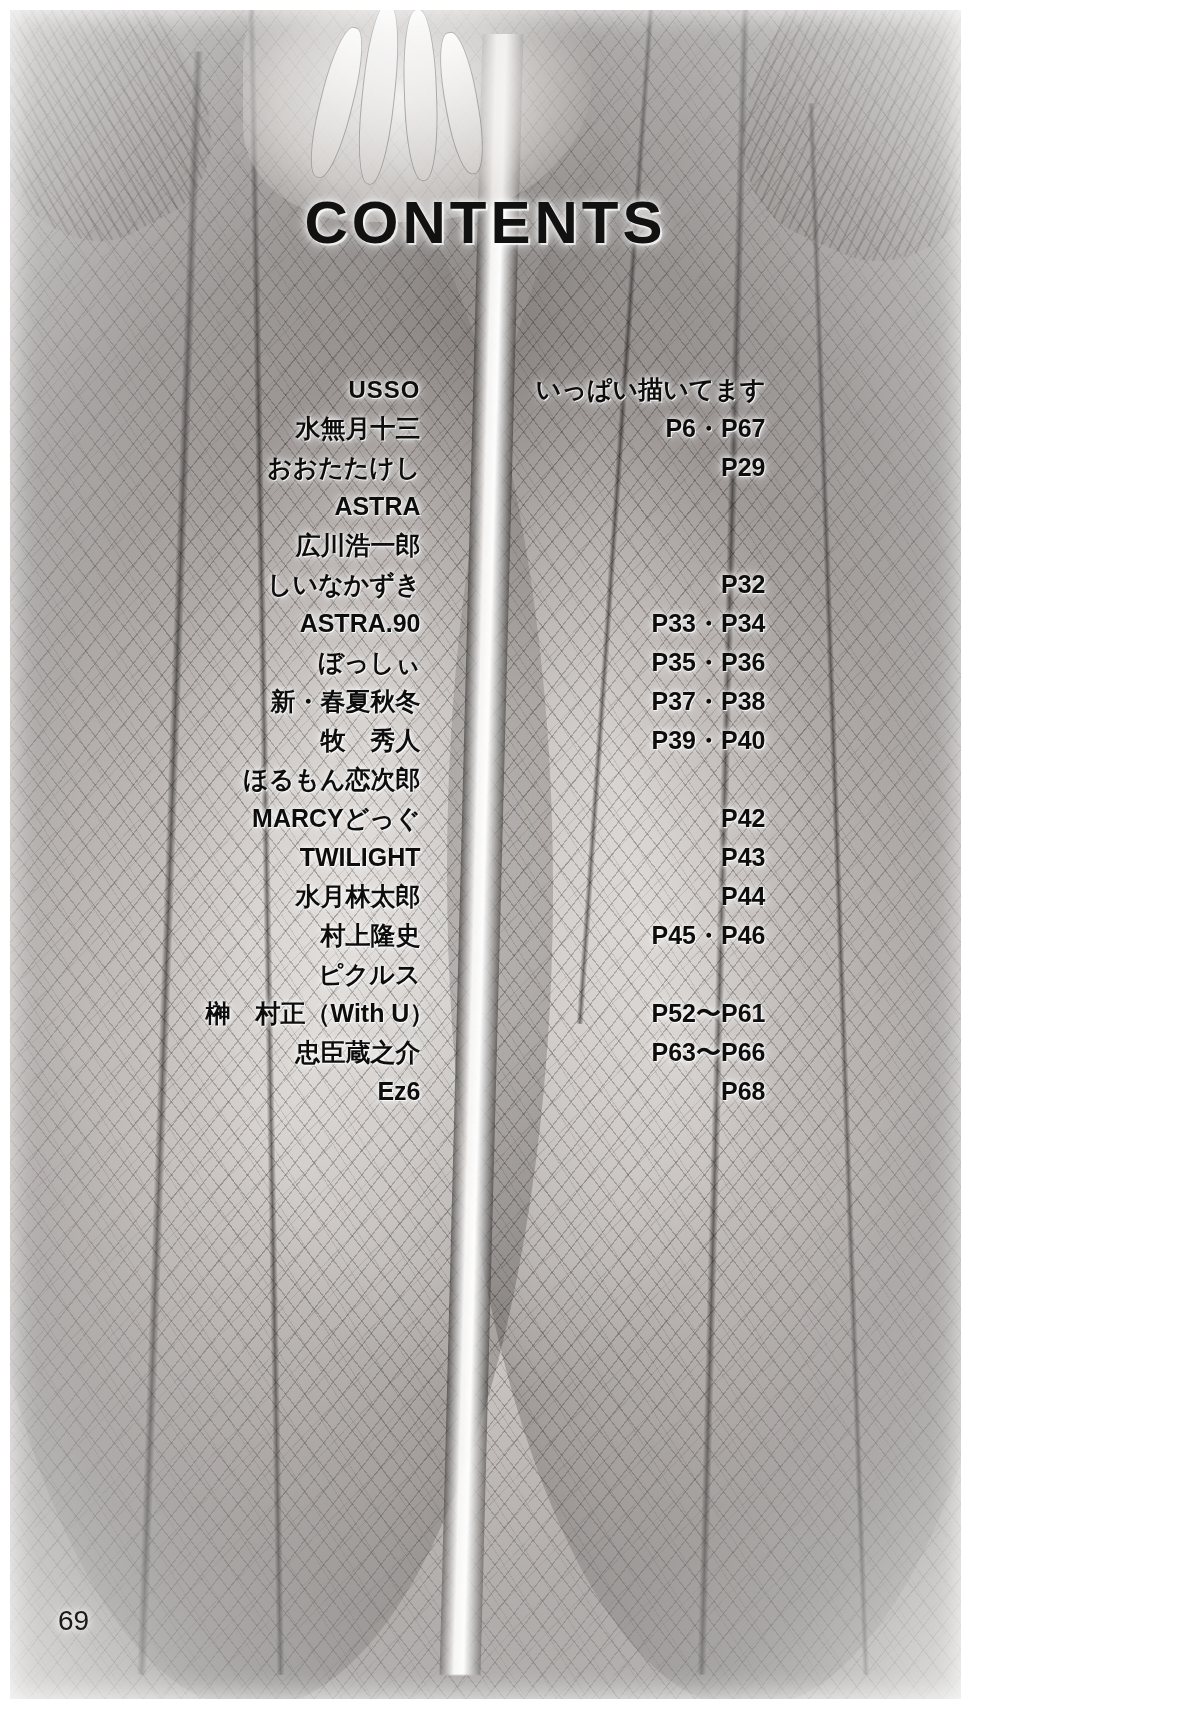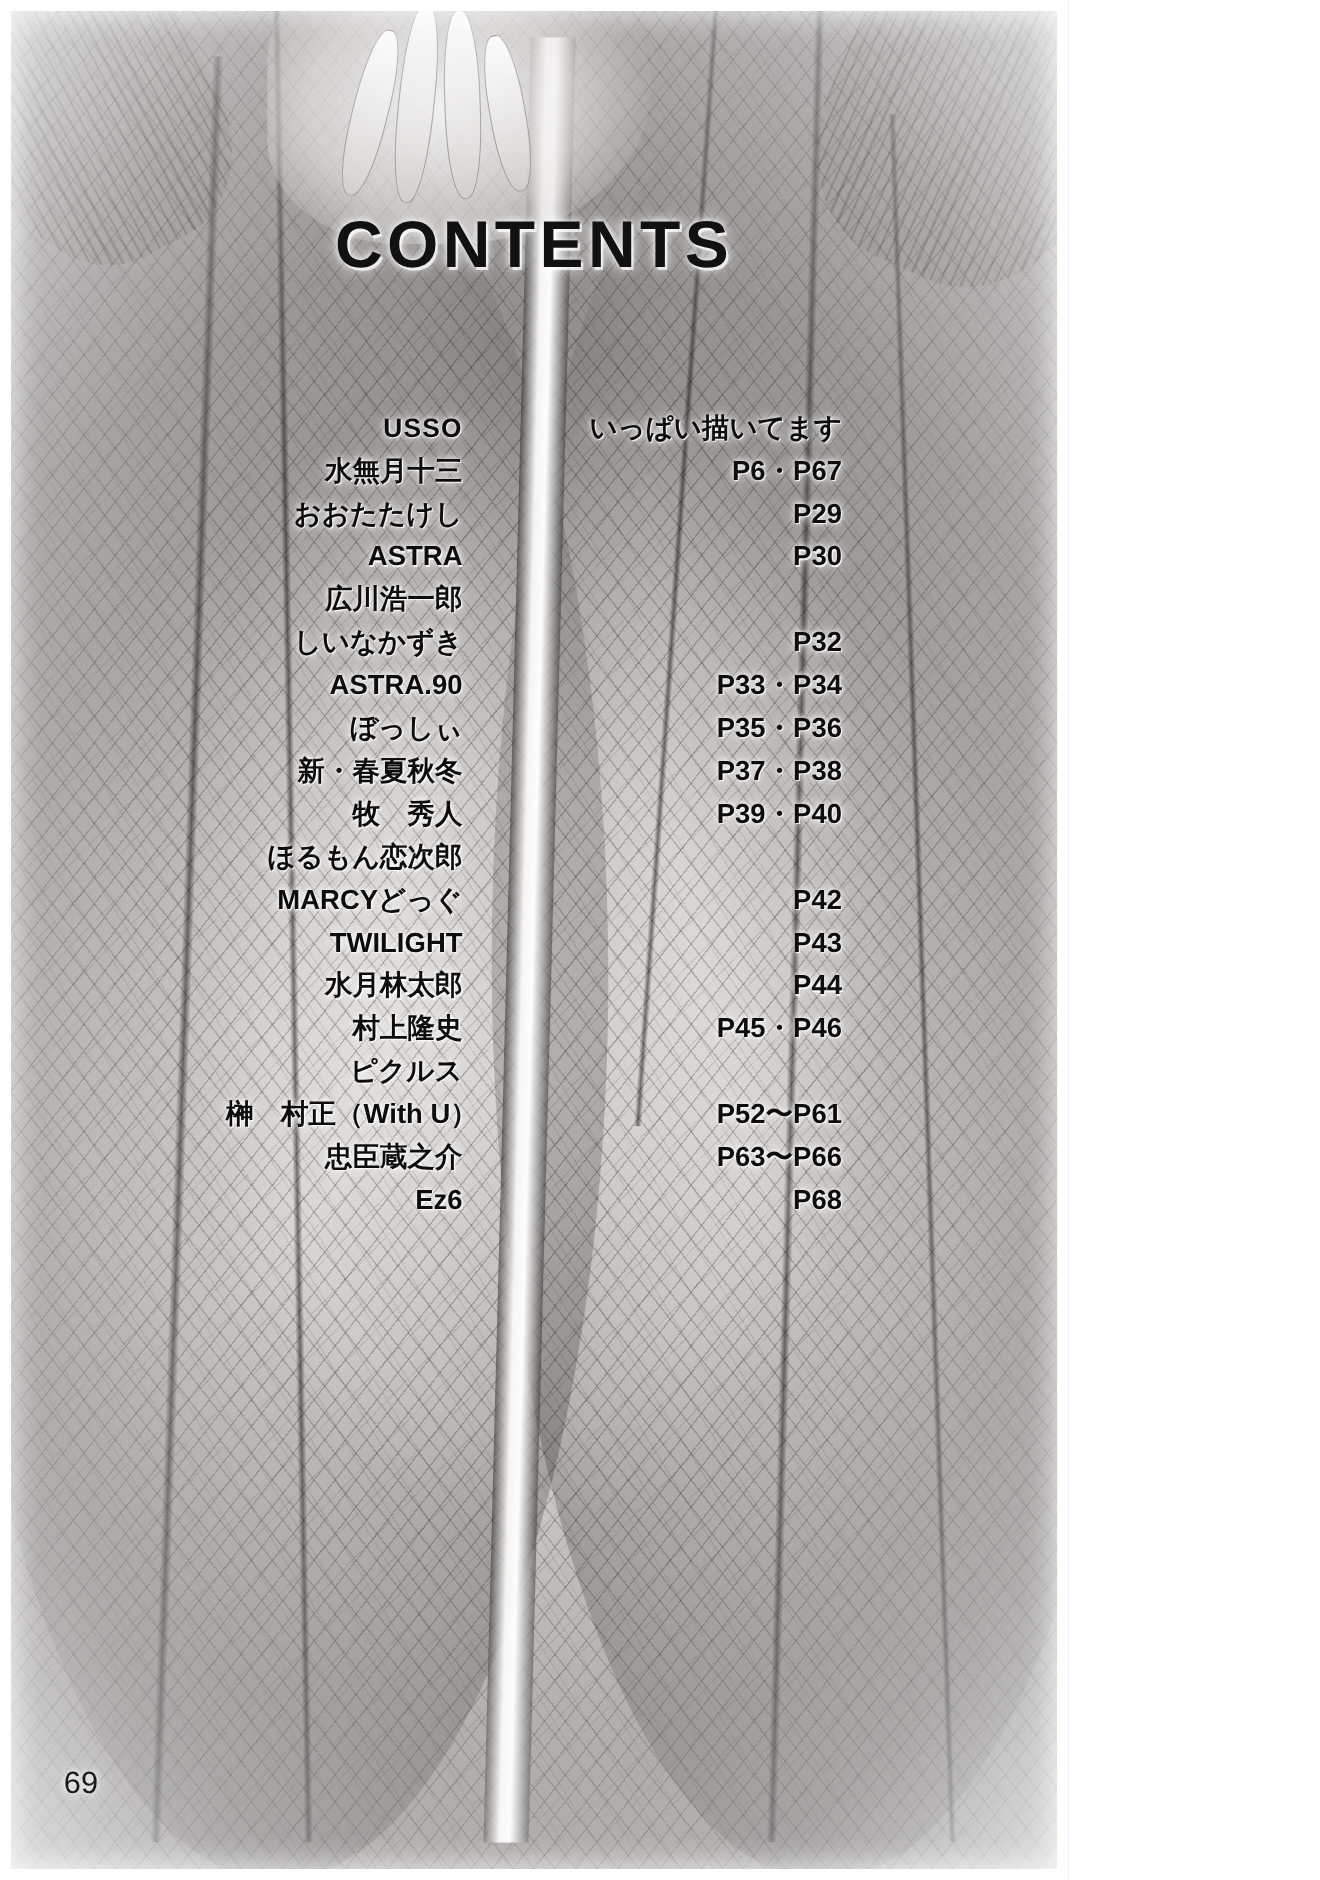--- a/index.html
+++ b/index.html
@@ -244,21 +244,20 @@
     <div class="toc-row">
       <div class="toc-name">水無月十三</div>
       <div class="toc-pages">P6・P67</div>
     </div>
     <div class="toc-row">
       <div class="toc-name">おおたたけし</div>
       <div class="toc-pages">P29</div>
     </div>
     <div class="toc-row">
       <div class="toc-name">ASTRA</div>
-      <div class="toc-pages">P30</div>
     </div>
     <div class="toc-row">
       <div class="toc-name">広川浩一郎</div>
     </div>
     <div class="toc-row">
       <div class="toc-name">しいなかずき</div>
       <div class="toc-pages">P32</div>
     </div>
     <div class="toc-row">
       <div class="toc-name">ASTRA.90</div>

